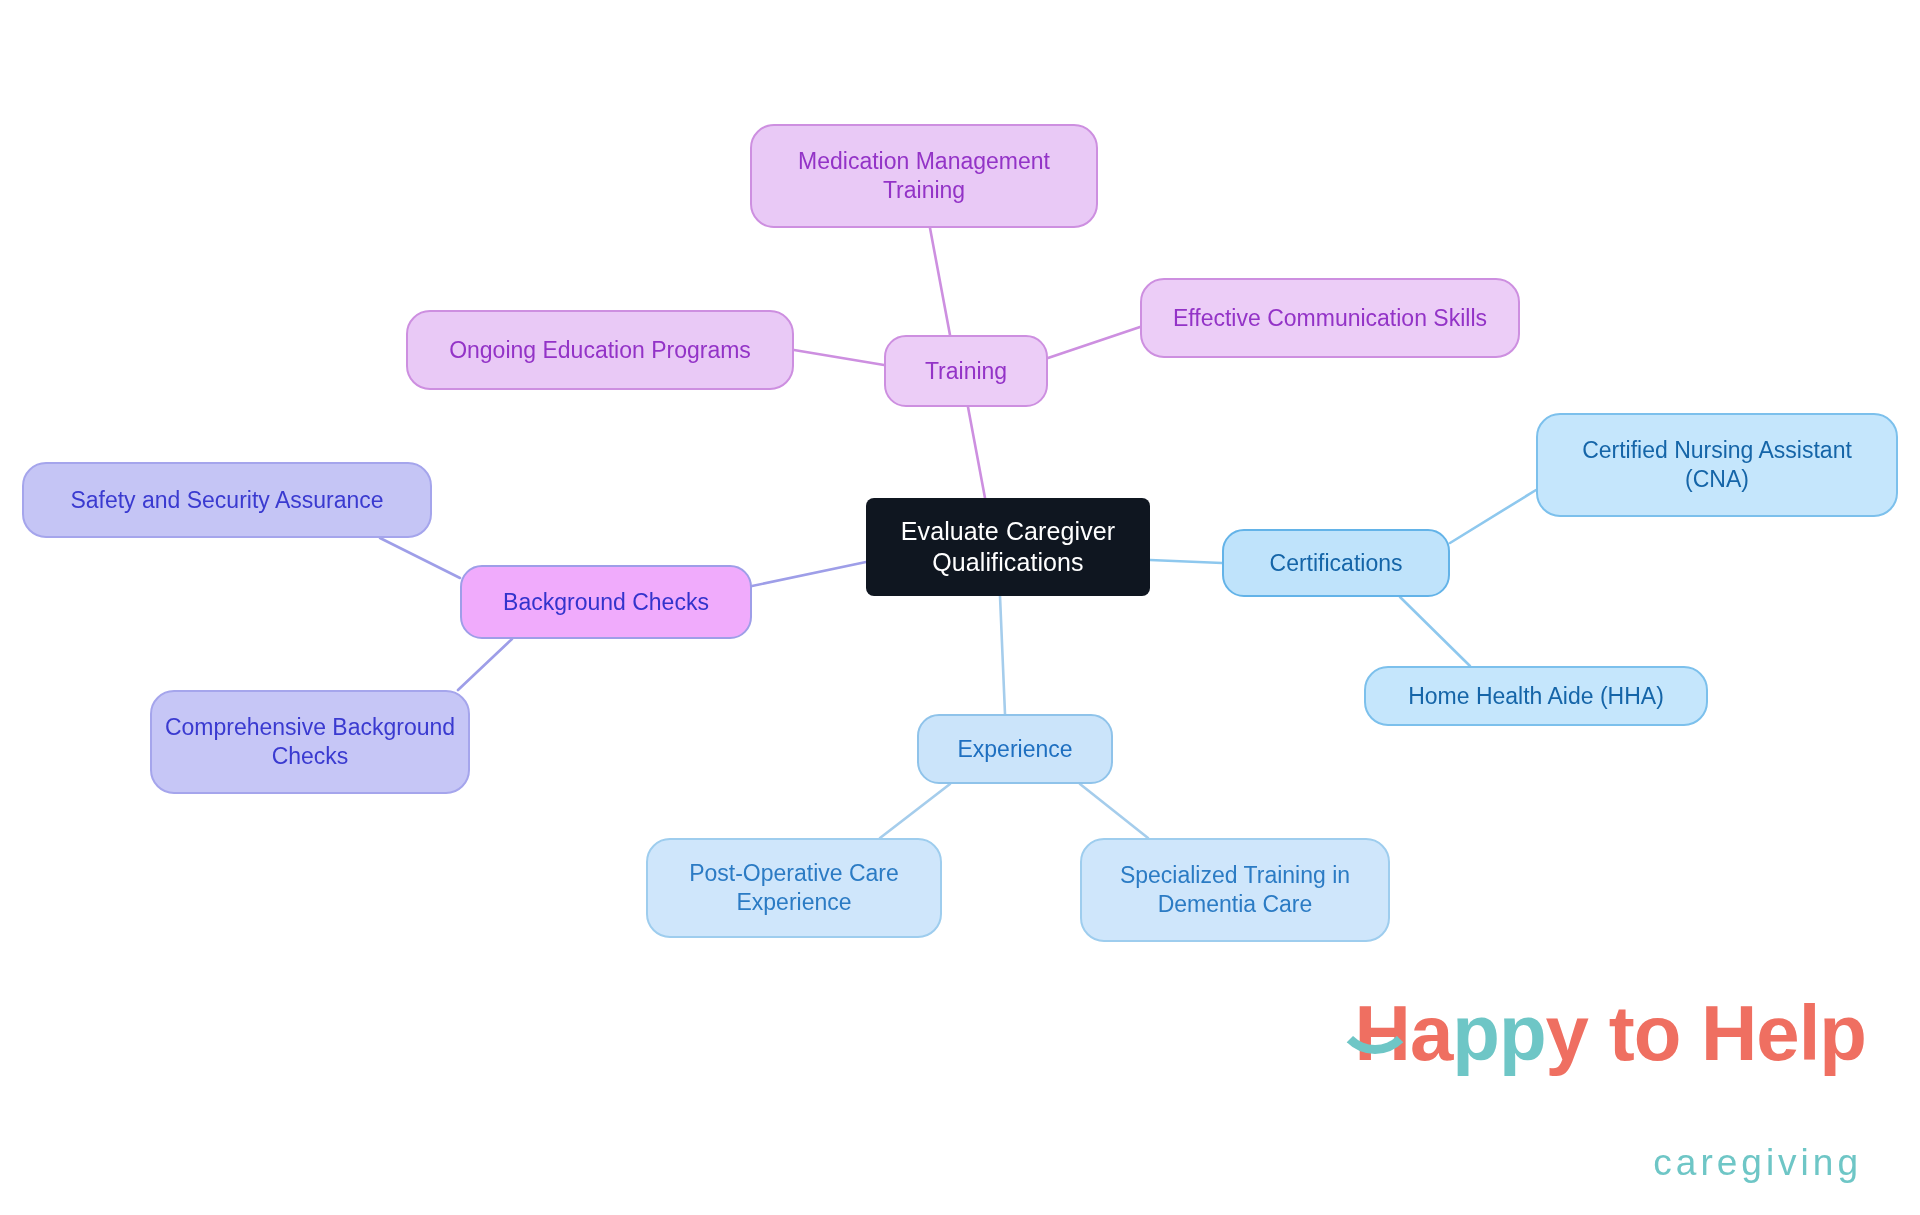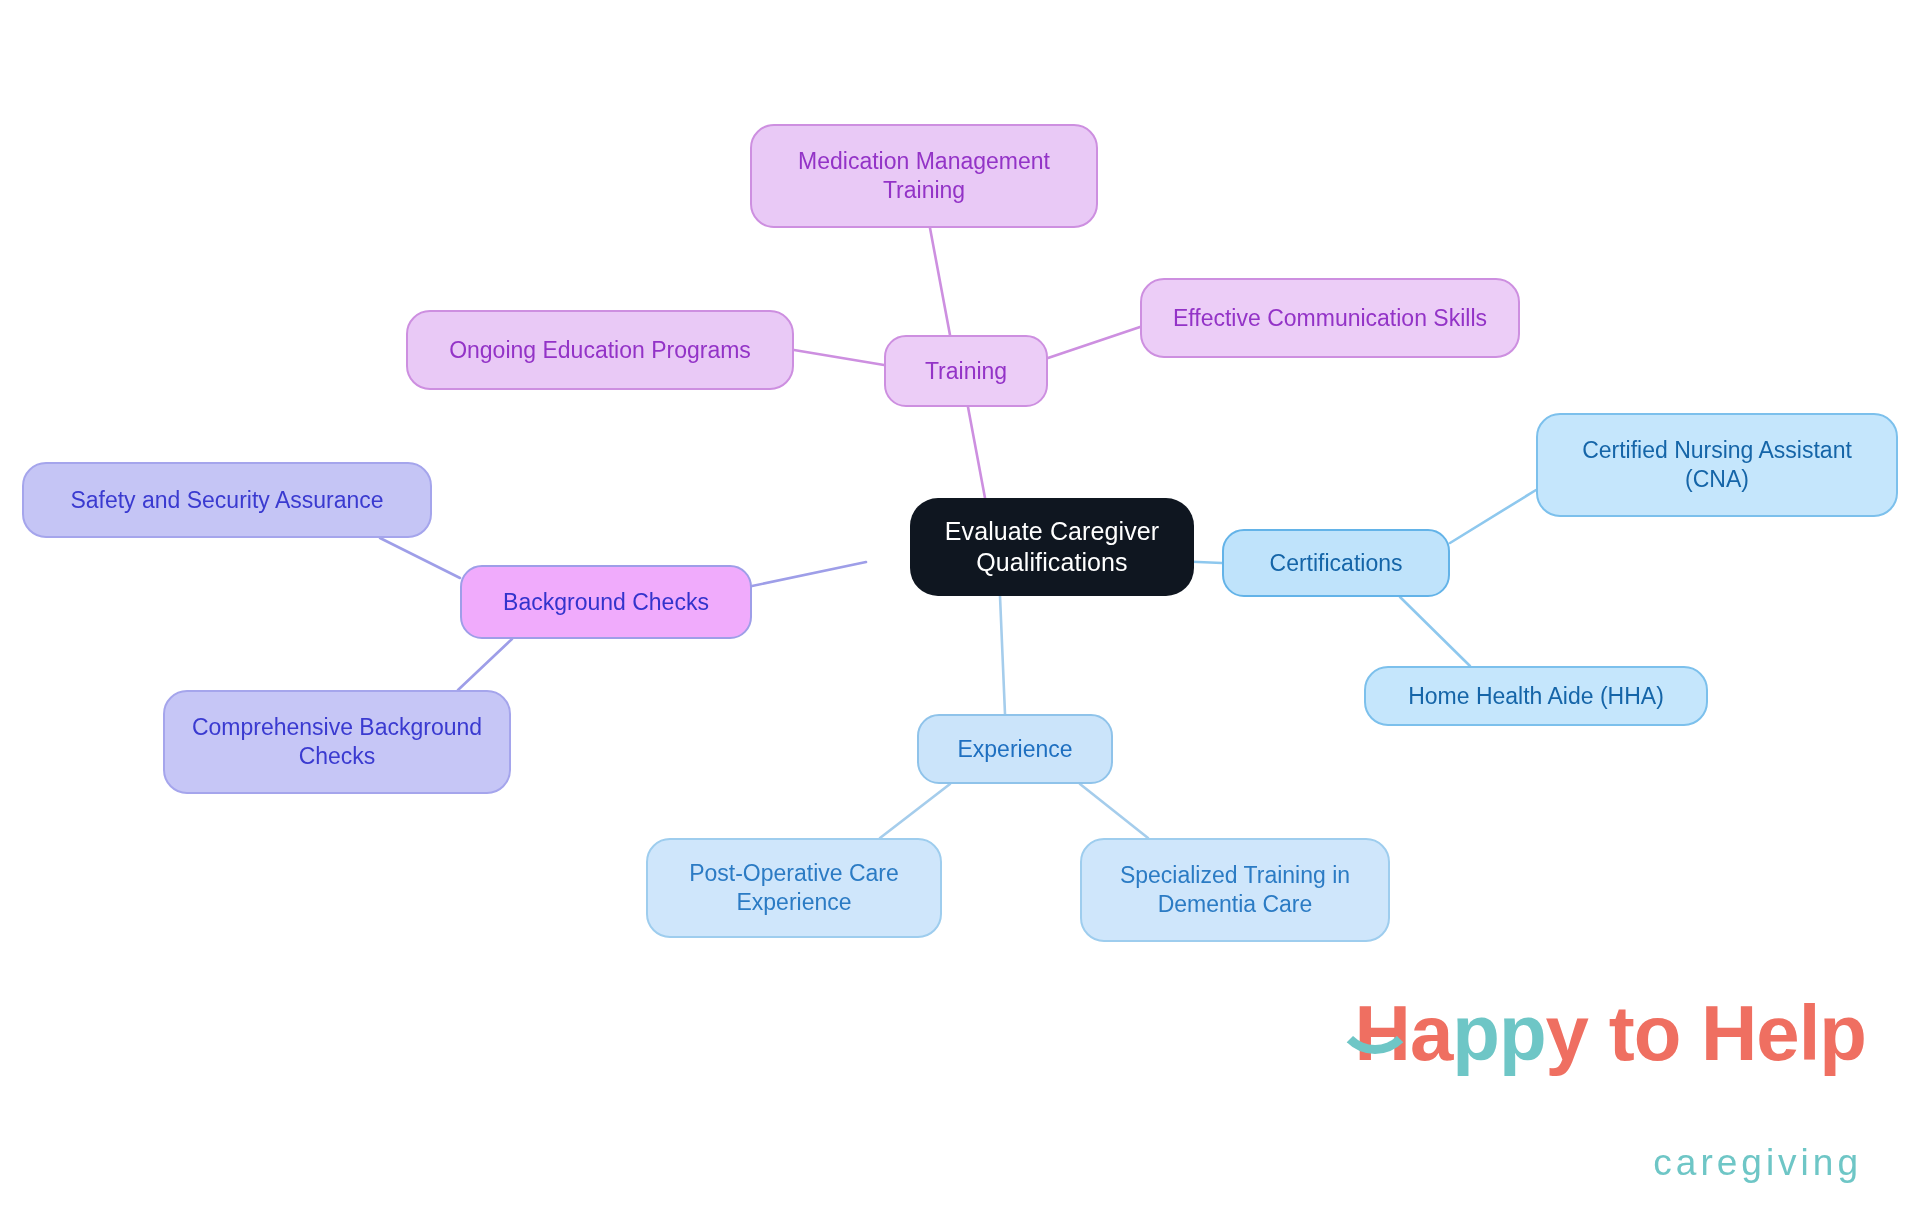--- a/index.html
+++ b/index.html
@@ -33,26 +33,25 @@
     justify-content: center;
     text-align: center;
     border-style: solid;
     border-width: 2px;
     line-height: 1.26;
     white-space: pre-line;
     z-index: 2;
   }
   .node.root {
     border-width: 0;
-    border-radius: 28px;
+    border-radius: 8px;
     background: #0f1620;
     color: #ffffff;
     font-size: 25px;
     letter-spacing: 0.1px;
-    margin-left: 44px;
   }
   .node.branch {
     border-radius: 22px;
     font-size: 23px;
   }
   .node.leaf {
     border-radius: 24px;
     font-size: 23px;
   }
   .logo {
@@ -113,21 +112,21 @@
       <div class="node leaf" style="left: 1536px; top: 413px; width: 362px; height: 104px; background: rgb(197, 230, 252); color: rgb(21, 101, 168); border-color: rgb(124, 192, 236); align-items: center;"><span>Certified Nursing Assistant
 (CNA)</span></div>
       <div class="node leaf" style="left: 1364px; top: 666px; width: 344px; height: 60px; background: rgb(197, 230, 252); color: rgb(21, 101, 168); border-color: rgb(124, 192, 236);"><span>Home Health Aide (HHA)</span></div>
       <div class="node branch" style="left: 917px; top: 714px; width: 196px; height: 70px; background: rgb(203, 228, 250); color: rgb(30, 111, 192); border-color: rgb(143, 195, 234);"><span>Experience</span></div>
       <div class="node leaf" style="left: 646px; top: 838px; width: 296px; height: 100px; background: rgb(207, 230, 251); color: rgb(43, 123, 196); border-color: rgb(158, 205, 238);"><span>Post-Operative Care
 Experience</span></div>
       <div class="node leaf" style="left: 1080px; top: 838px; width: 310px; height: 104px; background: rgb(207, 230, 251); color: rgb(43, 123, 196); border-color: rgb(158, 205, 238);"><span>Specialized Training in
 Dementia Care</span></div>
       <div class="node branch" style="left: 460px; top: 565px; width: 292px; height: 74px; background: #f0abfc; color: rgb(51, 51, 204); border-color: rgb(158, 158, 232);"><span>Background Checks</span></div>
       <div class="node leaf" style="left: 22px; top: 462px; width: 410px; height: 76px; background: rgb(197, 197, 245); color: rgb(58, 58, 208); border-color: rgb(165, 165, 236);"><span>Safety and Security Assurance</span></div>
-      <div class="node leaf" style="left: 163px; top: 690px; width: 348px; height: 104px; background: rgb(198, 198, 246); color: rgb(58, 58, 208); border-color: rgb(165, 165, 236);"><span>Comprehensive Background
+      <div class="node leaf" style="left: 150px; top: 690px; width: 320px; height: 104px; background: rgb(198, 198, 246); color: rgb(58, 58, 208); border-color: rgb(165, 165, 236);"><span>Comprehensive Background
 Checks</span></div>
       <div class="node branch" style="left: 884px; top: 335px; width: 164px; height: 72px; background: rgb(236, 205, 247); color: rgb(147, 51, 199); border-color: rgb(205, 143, 224);"><span>Training</span></div>
       <div class="node leaf" style="left: 750px; top: 124px; width: 348px; height: 104px; background: rgb(233, 201, 246); color: rgb(147, 51, 199); border-color: rgb(205, 143, 224); align-items: center;"><span>Medication Management
 Training</span></div>
       <div class="node leaf" style="left: 406px; top: 310px; width: 388px; height: 80px; background: rgb(233, 201, 246); color: rgb(147, 51, 199); border-color: rgb(205, 143, 224);"><span>Ongoing Education Programs</span></div>
       <div class="node leaf" style="left: 1140px; top: 278px; width: 380px; height: 80px; background: rgb(236, 205, 247); color: rgb(147, 51, 199); border-color: rgb(205, 143, 224);"><span>Effective Communication Skills</span></div>
     </div>
 
   <div class="logo" style="right:54px; bottom:34px;">
     <div class="logo-smile" style="border-bottom-color: rgb(110, 198, 198);"></div>

